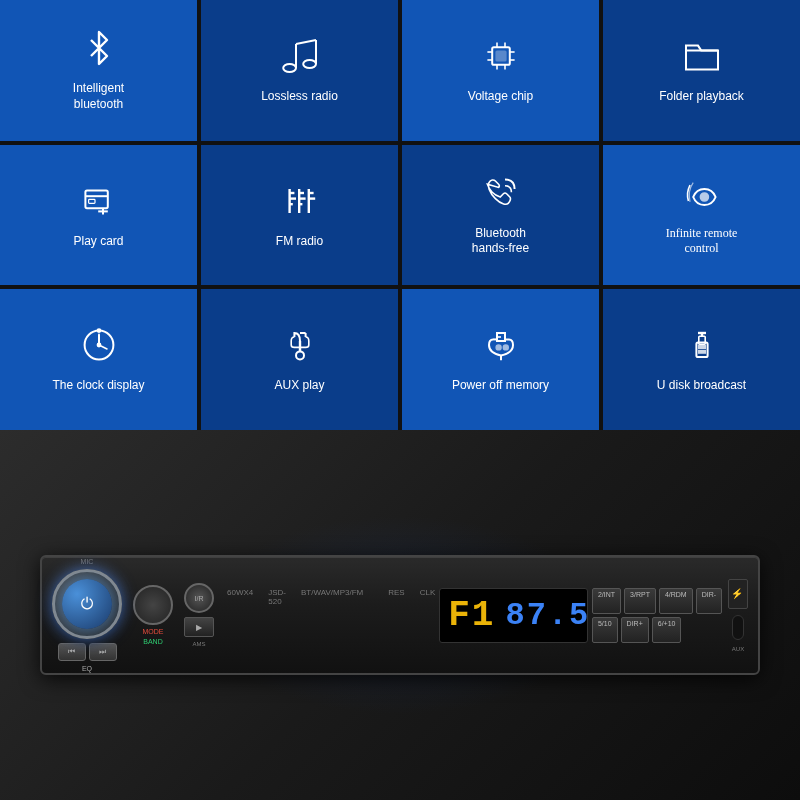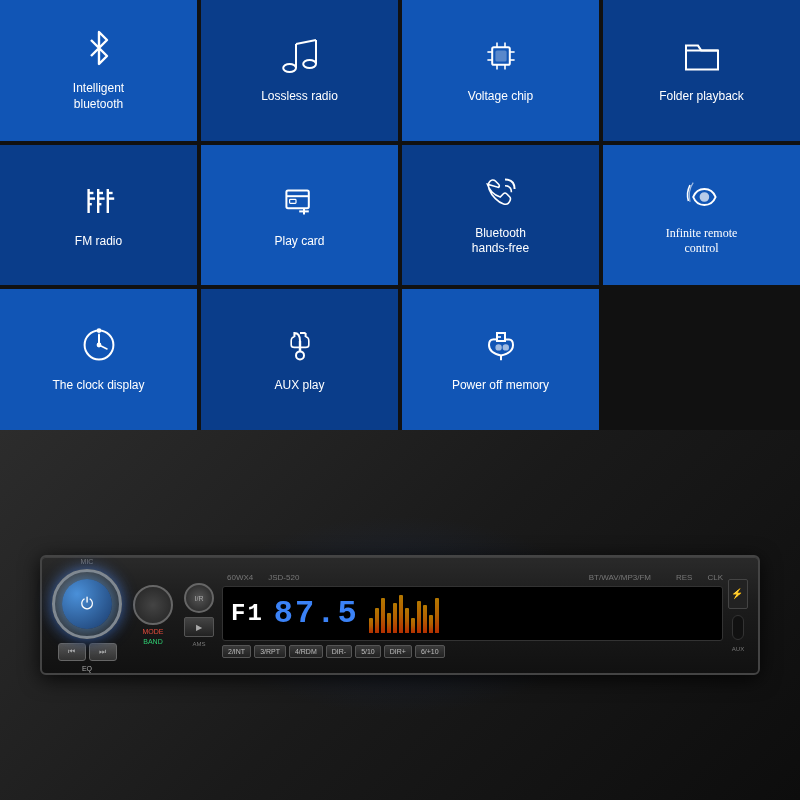--- a/index.html
+++ b/index.html
@@ -142,21 +142,21 @@
       border: 2px solid #666;
       display: flex;
       align-items: center;
       justify-content: center;
       margin: 0 5px;
     }
 
     .stereo-middle {
       flex: 1;
       display: flex;
-      flex-direction: column;
+      flex-direction: row;
       gap: 4px;
     }
 
     .stereo-top-labels {
       display: flex;
       gap: 15px;
       font-size: 8px;
       color: #777;
       padding-left: 5px;
     }
@@ -169,22 +169,22 @@
       display: flex;
       align-items: center;
       padding: 0 8px;
       gap: 10px;
       position: relative;
       overflow: hidden;
     }
 
     .display-fi {
       font-family: 'Courier New', monospace;
-      font-size: 24px;
-      color: #ffffff;
+      font-size: 36px;
+      color: #eab308;
       font-weight: bold;
       letter-spacing: 2px;
     }
 
     .display-freq {
       font-family: 'Courier New', monospace;
       font-size: 32px;
       color: #3b82f6;
       font-weight: bold;
       letter-spacing: 2px;
@@ -332,52 +332,52 @@
   <div class="feature-cell dark">
     <div class="icon-area">
       <svg viewBox="0 0 50 50">
         <path d="M5,18 L5,42 L45,42 L45,18 Z" stroke="white" stroke-width="2.5" fill="none"></path>
         <path d="M5,18 L5,12 L20,12 L24,18 L45,18" stroke="white" stroke-width="2.5" fill="none"></path>
       </svg>
     </div>
     <div class="label">Folder playback</div>
   </div>
 
+  <div class="feature-cell medium">
+    <div class="icon-area">
+      <svg viewBox="0 0 50 50">
+        <rect x="8" y="12" width="28" height="22" rx="2" stroke="white" stroke-width="2.5" fill="none"></rect>
+        <line x1="8" y1="19" x2="36" y2="19" stroke="white" stroke-width="2.5"></line>
+        <rect x="12" y="23" width="8" height="5" rx="1" stroke="white" stroke-width="1.5" fill="none"></rect>
+        <line x1="30" y1="34" x2="30" y2="42" stroke="white" stroke-width="2.5"></line>
+        <line x1="24" y1="38" x2="36" y2="38" stroke="white" stroke-width="2.5"></line>
+      </svg>
+    </div>
+    <div class="label">Play card</div>
+  </div>
+
   <div class="feature-cell dark">
     <div class="icon-area">
       <svg viewBox="0 0 50 50">
         <line x1="12" y1="10" x2="12" y2="40" stroke="white" stroke-width="3"></line>
         <line x1="12" y1="15" x2="18" y2="15" stroke="white" stroke-width="3"></line>
         <line x1="12" y1="22" x2="20" y2="22" stroke="white" stroke-width="3"></line>
         <line x1="12" y1="29" x2="16" y2="29" stroke="white" stroke-width="3"></line>
         <line x1="24" y1="10" x2="24" y2="40" stroke="white" stroke-width="3"></line>
         <line x1="24" y1="15" x2="30" y2="15" stroke="white" stroke-width="3"></line>
         <line x1="24" y1="22" x2="32" y2="22" stroke="white" stroke-width="3"></line>
         <line x1="24" y1="29" x2="28" y2="29" stroke="white" stroke-width="3"></line>
         <line x1="36" y1="10" x2="36" y2="40" stroke="white" stroke-width="3"></line>
         <line x1="36" y1="15" x2="42" y2="15" stroke="white" stroke-width="3"></line>
         <line x1="36" y1="22" x2="44" y2="22" stroke="white" stroke-width="3"></line>
       </svg>
     </div>
     <div class="label">FM radio</div>
   </div>
 
-  <div class="feature-cell medium">
-    <div class="icon-area">
-      <svg viewBox="0 0 50 50">
-        <rect x="8" y="12" width="28" height="22" rx="2" stroke="white" stroke-width="2.5" fill="none"></rect>
-        <line x1="8" y1="19" x2="36" y2="19" stroke="white" stroke-width="2.5"></line>
-        <rect x="12" y="23" width="8" height="5" rx="1" stroke="white" stroke-width="1.5" fill="none"></rect>
-        <line x1="30" y1="34" x2="30" y2="42" stroke="white" stroke-width="2.5"></line>
-        <line x1="24" y1="38" x2="36" y2="38" stroke="white" stroke-width="2.5"></line>
-      </svg>
-    </div>
-    <div class="label">Play card</div>
-  </div>
-
   <div class="feature-cell dark">
     <div class="icon-area">
       <svg viewBox="0 0 50 50">
         <path d="M30,8 Q42,8 42,20" stroke="white" stroke-width="2.5" fill="none"></path>
         <path d="M30,16 Q38,16 38,24" stroke="white" stroke-width="2" fill="none"></path>
         <path d="M8,14 C8,14 10,20 14,24 C18,28 24,30 24,30 L28,26 C28,26 30,24 32,26 L36,30 C38,32 36,36 34,38 C32,40 26,40 18,32 C10,24 8,16 10,12 C12,8 16,8 18,10 L22,14 C24,16 22,18 22,18 Z" stroke="white" stroke-width="2" fill="none"></path>
       </svg>
     </div>
     <div class="label" style="white-space:pre-line;">Bluetooth
 hands-free</div>
@@ -431,20 +431,35 @@
         <line x1="20" y1="18" x2="15" y2="18" stroke="white" stroke-width="2.5"></line>
         <line x1="25" y1="38" x2="25" y2="44" stroke="white" stroke-width="2.5"></line>
         <line x1="20" y1="15" x2="25" y2="15" stroke="white" stroke-width="2"></line>
         <circle cx="22" cy="28" r="3" fill="white" opacity="0.6"></circle>
         <circle cx="31" cy="28" r="3" fill="white" opacity="0.6"></circle>
       </svg>
     </div>
     <div class="label">Power off memory</div>
   </div>
 
+  <div class="feature-cell dark">
+    <div class="icon-area">
+      <svg viewBox="0 0 50 50">
+        <rect x="18" y="22" width="14" height="18" rx="2" stroke="white" stroke-width="2.5" fill="none"></rect>
+        <rect x="21" y="14" width="8" height="10" rx="1" stroke="white" stroke-width="2" fill="none"></rect>
+        <line x1="25" y1="14" x2="25" y2="10" stroke="white" stroke-width="3"></line>
+        <line x1="20" y1="10" x2="30" y2="10" stroke="white" stroke-width="3"></line>
+        <rect x="21" y="26" width="3" height="3" fill="white" opacity="0.8"></rect>
+        <rect x="26" y="26" width="3" height="3" fill="white" opacity="0.8"></rect>
+        <rect x="21" y="32" width="3" height="3" fill="white" opacity="0.8"></rect>
+        <rect x="26" y="32" width="3" height="3" fill="white" opacity="0.8"></rect>
+      </svg>
+    </div>
+    <div class="label">U disk broadcast</div>
+  </div>
 
 </div>
 
 <div class="stereo-section">
   <div class="stereo-unit">
 
     <div style="display:flex;flex-direction:column;align-items:center;gap:4px;margin-right:6px;">
       <span class="mic-label">MIC</span>
       <div class="knob-power">
         <span class="power-icon">⏻</span>

